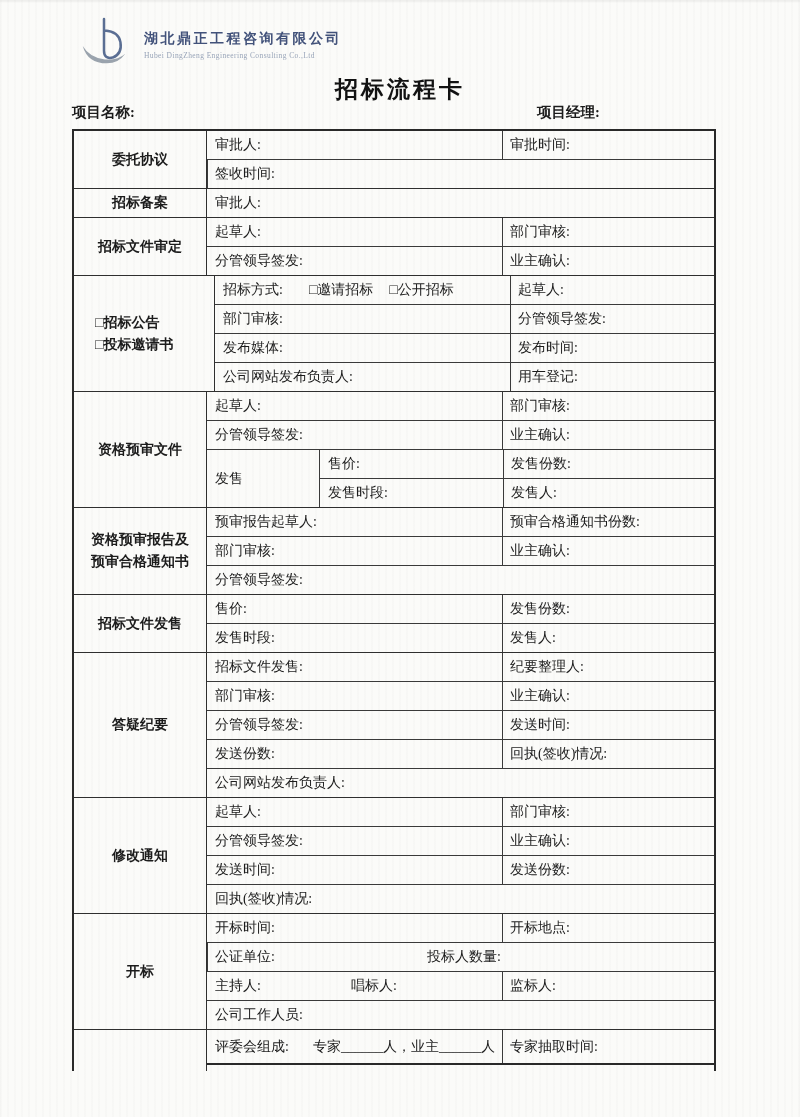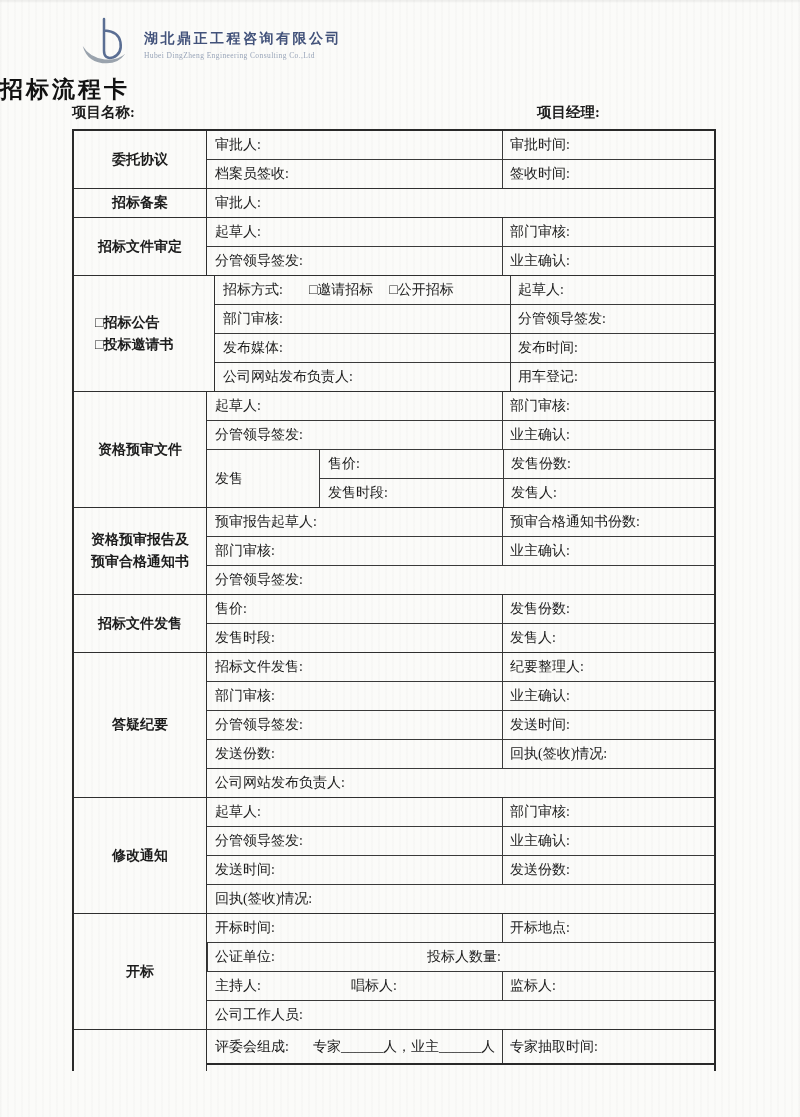--- a/index.html
+++ b/index.html
@@ -23,21 +23,21 @@
 
   
   .logo{position:absolute;left:74px;top:16px;display:flex;align-items:center;}
   .logo svg{width:60px;height:58px;flex:0 0 60px;}
   .logo-text{margin-left:10px;}
   .logo-text .cn{font-size:14px;font-weight:bold;letter-spacing:2.5px;color:#42527a;}
   .logo-text .en{font-size:7.5px;letter-spacing:0.4px;color:#98a4b8;margin-top:3px;}
 
   .form-title{
     position:absolute;top:74px;left:0;right:0;
-    font-size:23px;font-weight:bold;
+    text-align:center;font-size:23px;font-weight:bold;
     letter-spacing:3px;color:#121212;margin:0;
   }
   .meta-label{position:absolute;top:103px;font-size:14.5px;font-weight:bold;}
   .meta-label.name{left:72px;}
   .meta-label.manager{left:537px;}
 
   
   .ftable{
     position:absolute;left:72px;top:129px;width:644px;
     border:2px solid #292929;border-bottom:none;
@@ -104,21 +104,20 @@
     <div class="sec">
       <div class="sec-label">
           <span>委托协议</span>
         </div>
       <div class="sec-rows">
         <div class="frow">
           <div class="cell left">审批人:</div>
           <div class="cell right">审批时间:</div>
         </div>
         <div class="frow">
-          <div class="cell left">档案员签收:</div>
           <div class="cell right">签收时间:</div>
         </div>
       </div>
     </div>
 
     <div class="sec">
       <div class="sec-label">
           <span>招标备案</span>
         </div>
       <div class="sec-rows">

